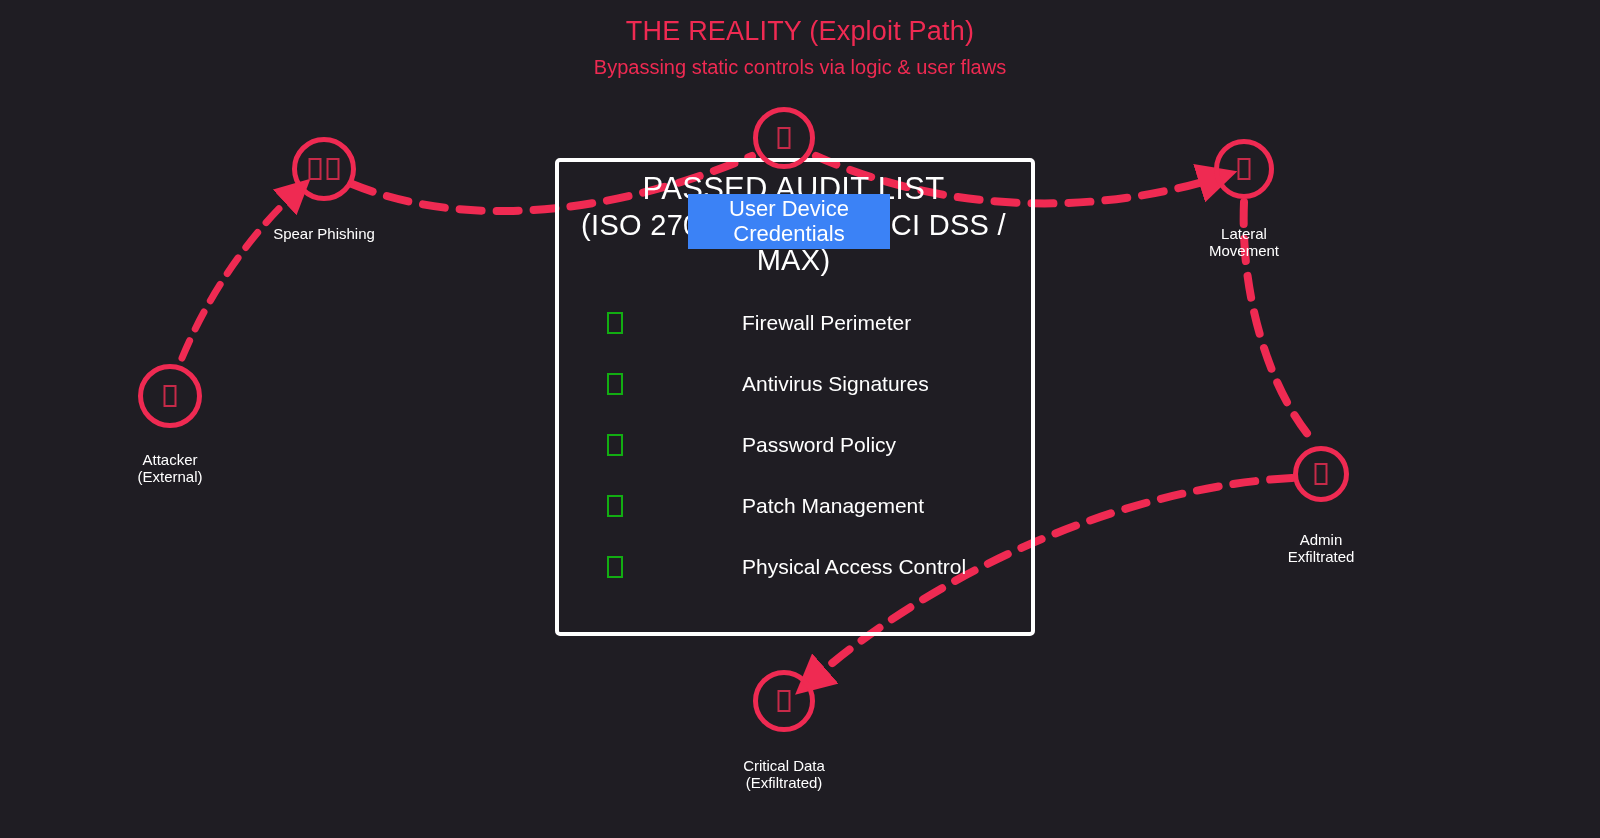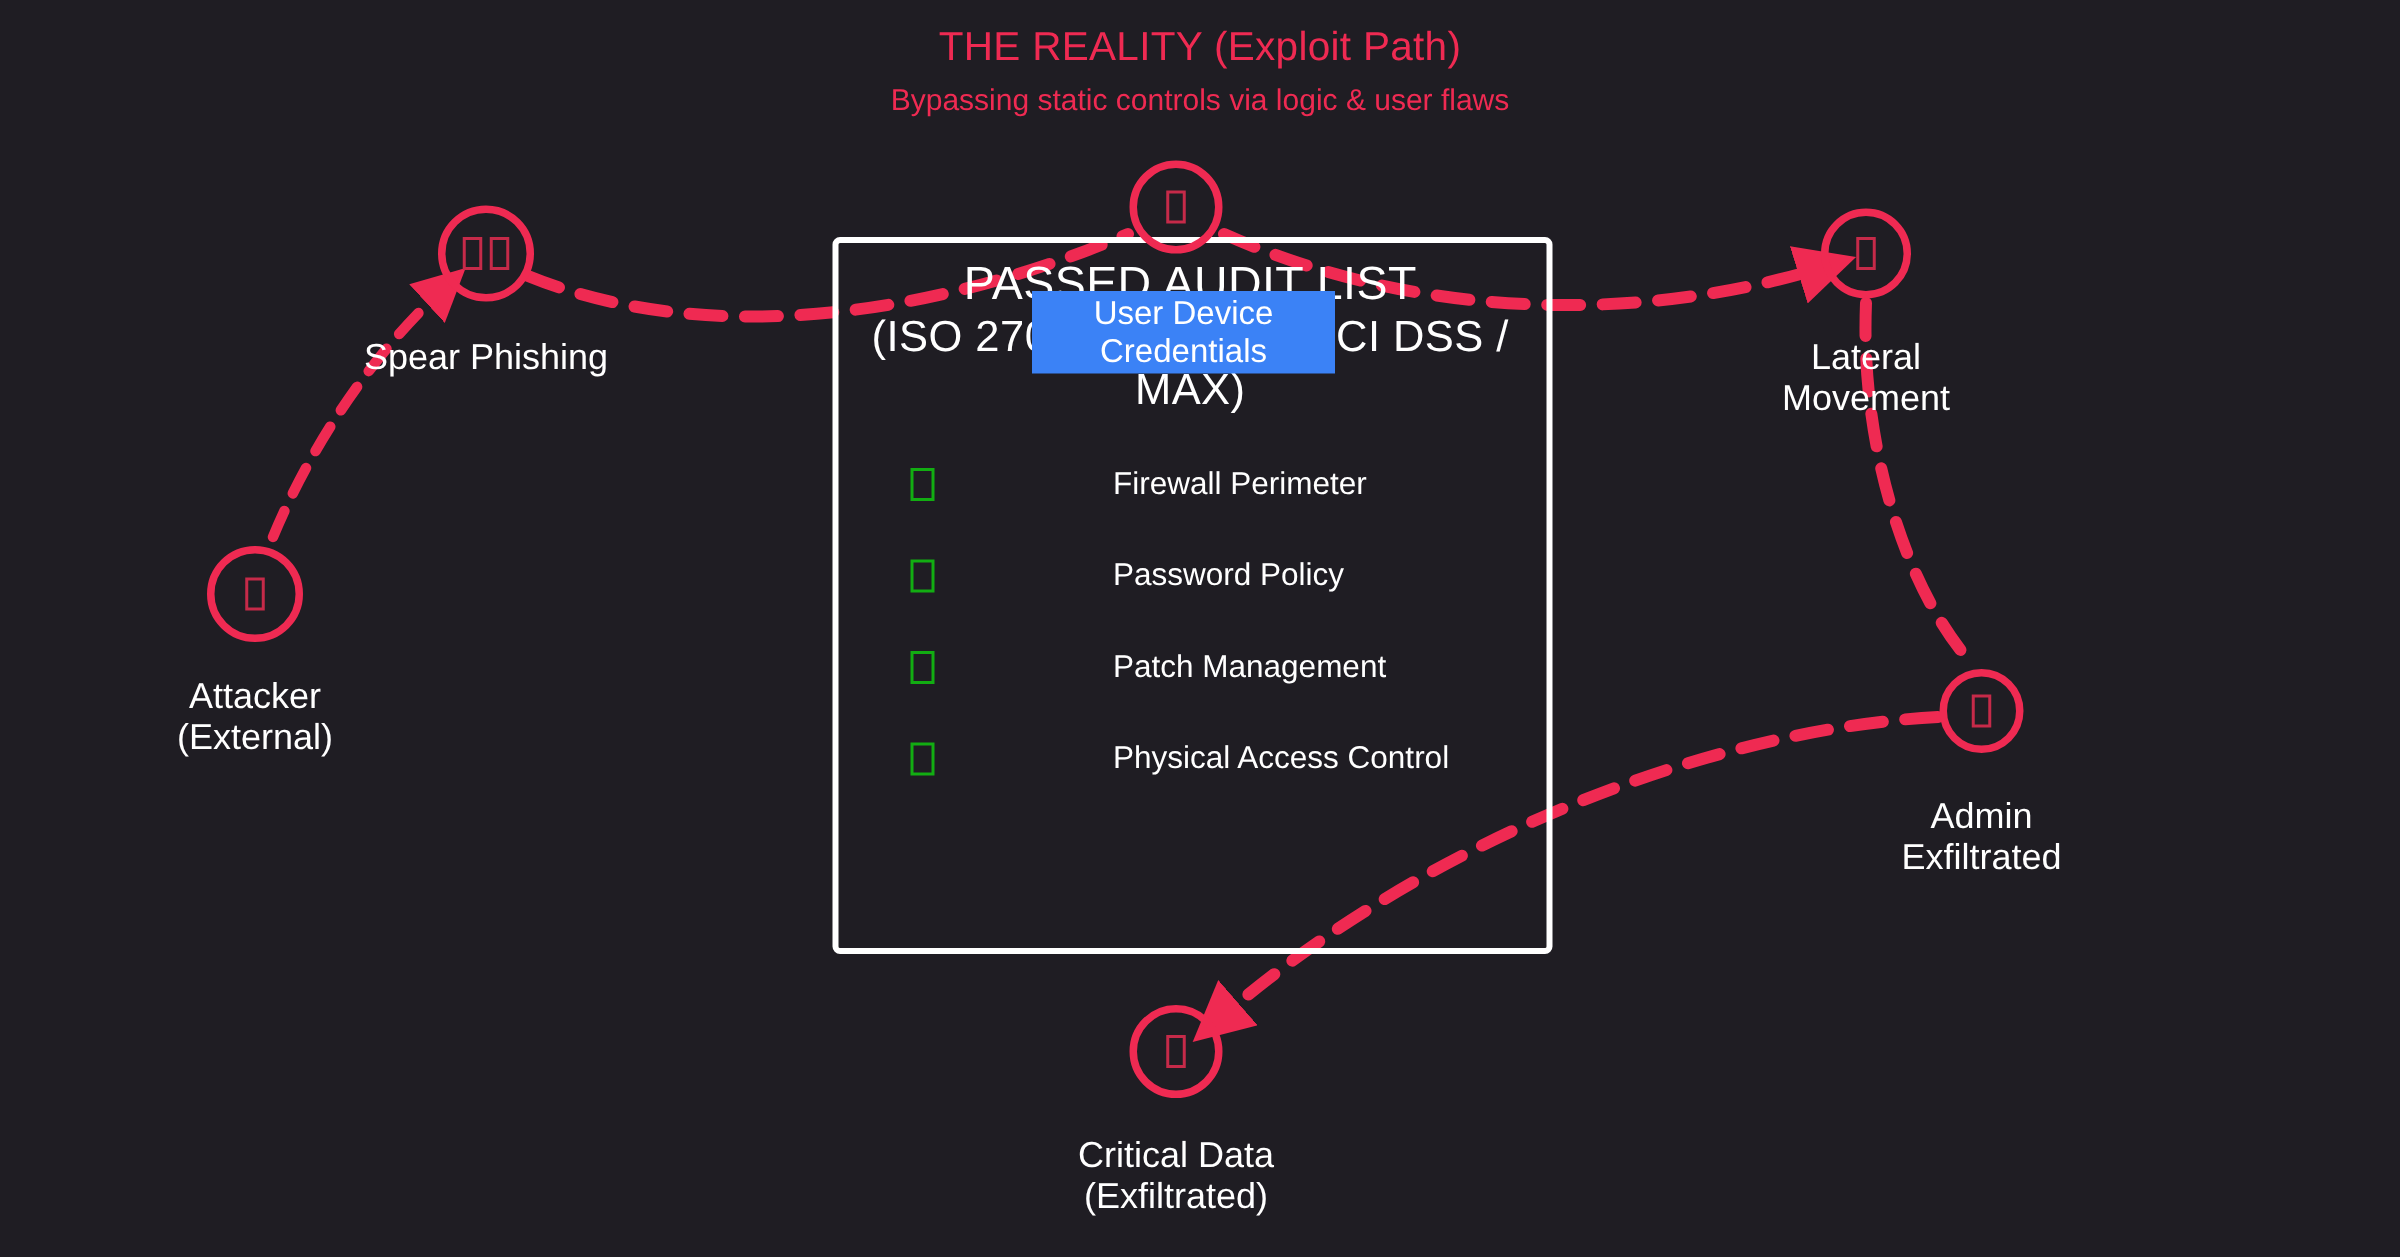--- a/index.html
+++ b/index.html
@@ -157,21 +157,21 @@
     height: 22px;
     border: 2px solid #c62a49;
     box-sizing: border-box;
     display: inline-block;
   }
   .node-label {
     position: absolute;
     left: 50%;
     transform: translateX(-50%);
     text-align: center;
-    font-size: 24px;
+    font-size: 15px;
     color: #ffffff;
     line-height: 1.12;
     white-space: nowrap;
     pointer-events: none;
   }
 </style>
 </head>
 <body>
 
 <div id="stage">
@@ -206,20 +206,24 @@
     <span class="audit-subtitle">(ISO 27001 / SOC 2 / PCI DSS / MAX)</span>
   </div>
 
   <div class="audit-list">
     <div class="audit-item">
       <span class="audit-check"></span>
       <span class="audit-label">Firewall Perimeter</span>
     </div>
     <div class="audit-item">
       <span class="audit-check"></span>
+      <span class="audit-label">Antivirus Signatures</span>
+    </div>
+    <div class="audit-item">
+      <span class="audit-check"></span>
       <span class="audit-label">Password Policy</span>
     </div>
     <div class="audit-item">
       <span class="audit-check"></span>
       <span class="audit-label">Patch Management</span>
     </div>
     <div class="audit-item">
       <span class="audit-check"></span>
       <span class="audit-label">Physical Access Control</span>
     </div>

